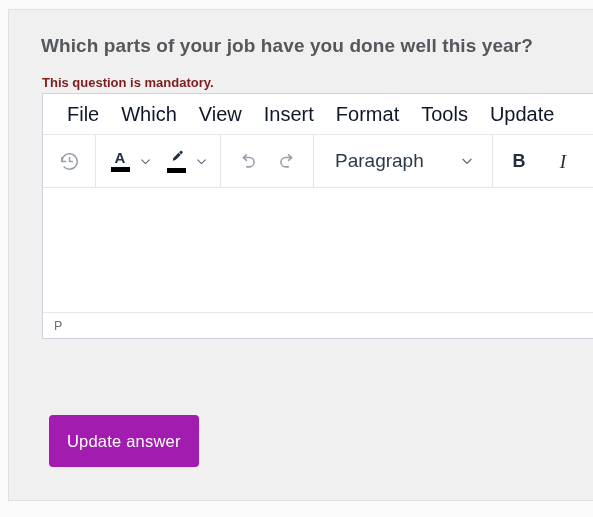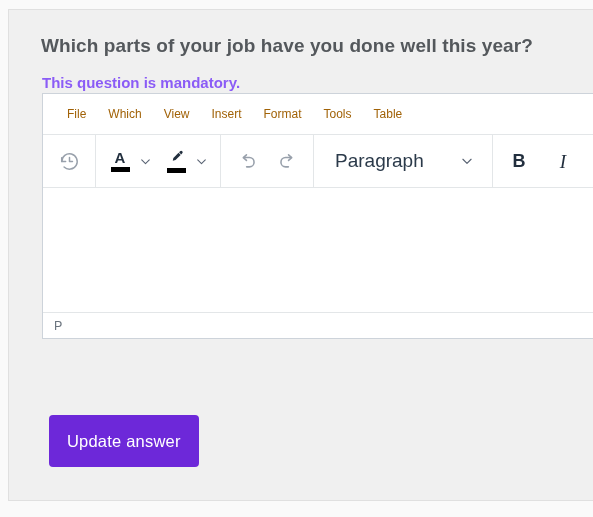--- a/index.html
+++ b/index.html
@@ -38,24 +38,24 @@
     color: #54585c;
     font-weight: 700;
     letter-spacing: .1px;
     white-space: nowrap;
   }
 
   #mandatory-note {
     position: absolute;
     left: 33px;
     top: 65px;
-    font-size: 15px;
+    font-size: 13px;
     line-height: 16px;
     font-weight: 700;
-    color: #8b5cf6;
+    color: #7f1d1d;
     white-space: nowrap;
   }
 
   
   #editor {
     position: absolute;
     left: 33px;
     top: 83px;
     width: 570px;  
     height: 246px;
@@ -69,22 +69,22 @@
   #editor-menubar {
     height: 41px;
     flex: 0 0 41px;
     display: flex;
     align-items: center;
     padding-left: 13px;
     border-bottom: 1px solid #e3e6e8;
     background: #ffffff;
   }
   .menu-item {
-    font-size: 12px;
-    color: #a16207;
+    font-size: 20px;
+    color: #0f172a;
     padding: 4px 11px;
     border-radius: 3px;
     cursor: pointer;
     white-space: nowrap;
   }
 
   
   #editor-toolbar {
     height: 53px;
     flex: 0 0 53px;
@@ -191,21 +191,21 @@
     letter-spacing: .2px;
   }
 
   
   #update-answer-button {
     position: absolute;
     left: 40px;
     top: 405px;
     height: 52px;
     padding: 14px 18px;
-    background: #6d28d9;
+    background: #a21caf;
     color: #ffffff;
     font-size: 16.5px;
     border: none;
     border-radius: 4px;
     cursor: pointer;
     font-family: "Liberation Sans", sans-serif;
     letter-spacing: .2px;
   }
 
   svg { display: block; }
@@ -221,21 +221,21 @@
 
   <div id="editor">
 
     <div id="editor-menubar">
       <div class="menu-item">File</div>
       <div class="menu-item">Which</div>
       <div class="menu-item">View</div>
       <div class="menu-item">Insert</div>
       <div class="menu-item">Format</div>
       <div class="menu-item">Tools</div>
-      <div class="menu-item">Table</div>
+      <div class="menu-item">Update</div>
     </div>
 
     <div id="editor-toolbar">
 
       <div class="tb-group">
         <div class="tb-btn" title="Restore last draft">
           <span>
             <svg width="21" height="21" viewBox="0 0 24 24" fill="none" stroke="#98a0ab" stroke-width="1.7" stroke-linecap="round" stroke-linejoin="round">
               <path d="M3.2 12a8.8 8.8 0 1 1 2.6 6.2"></path>
               <polyline points="3.1,7.6 3.1,12.1 7.6,12.1"></polyline>

